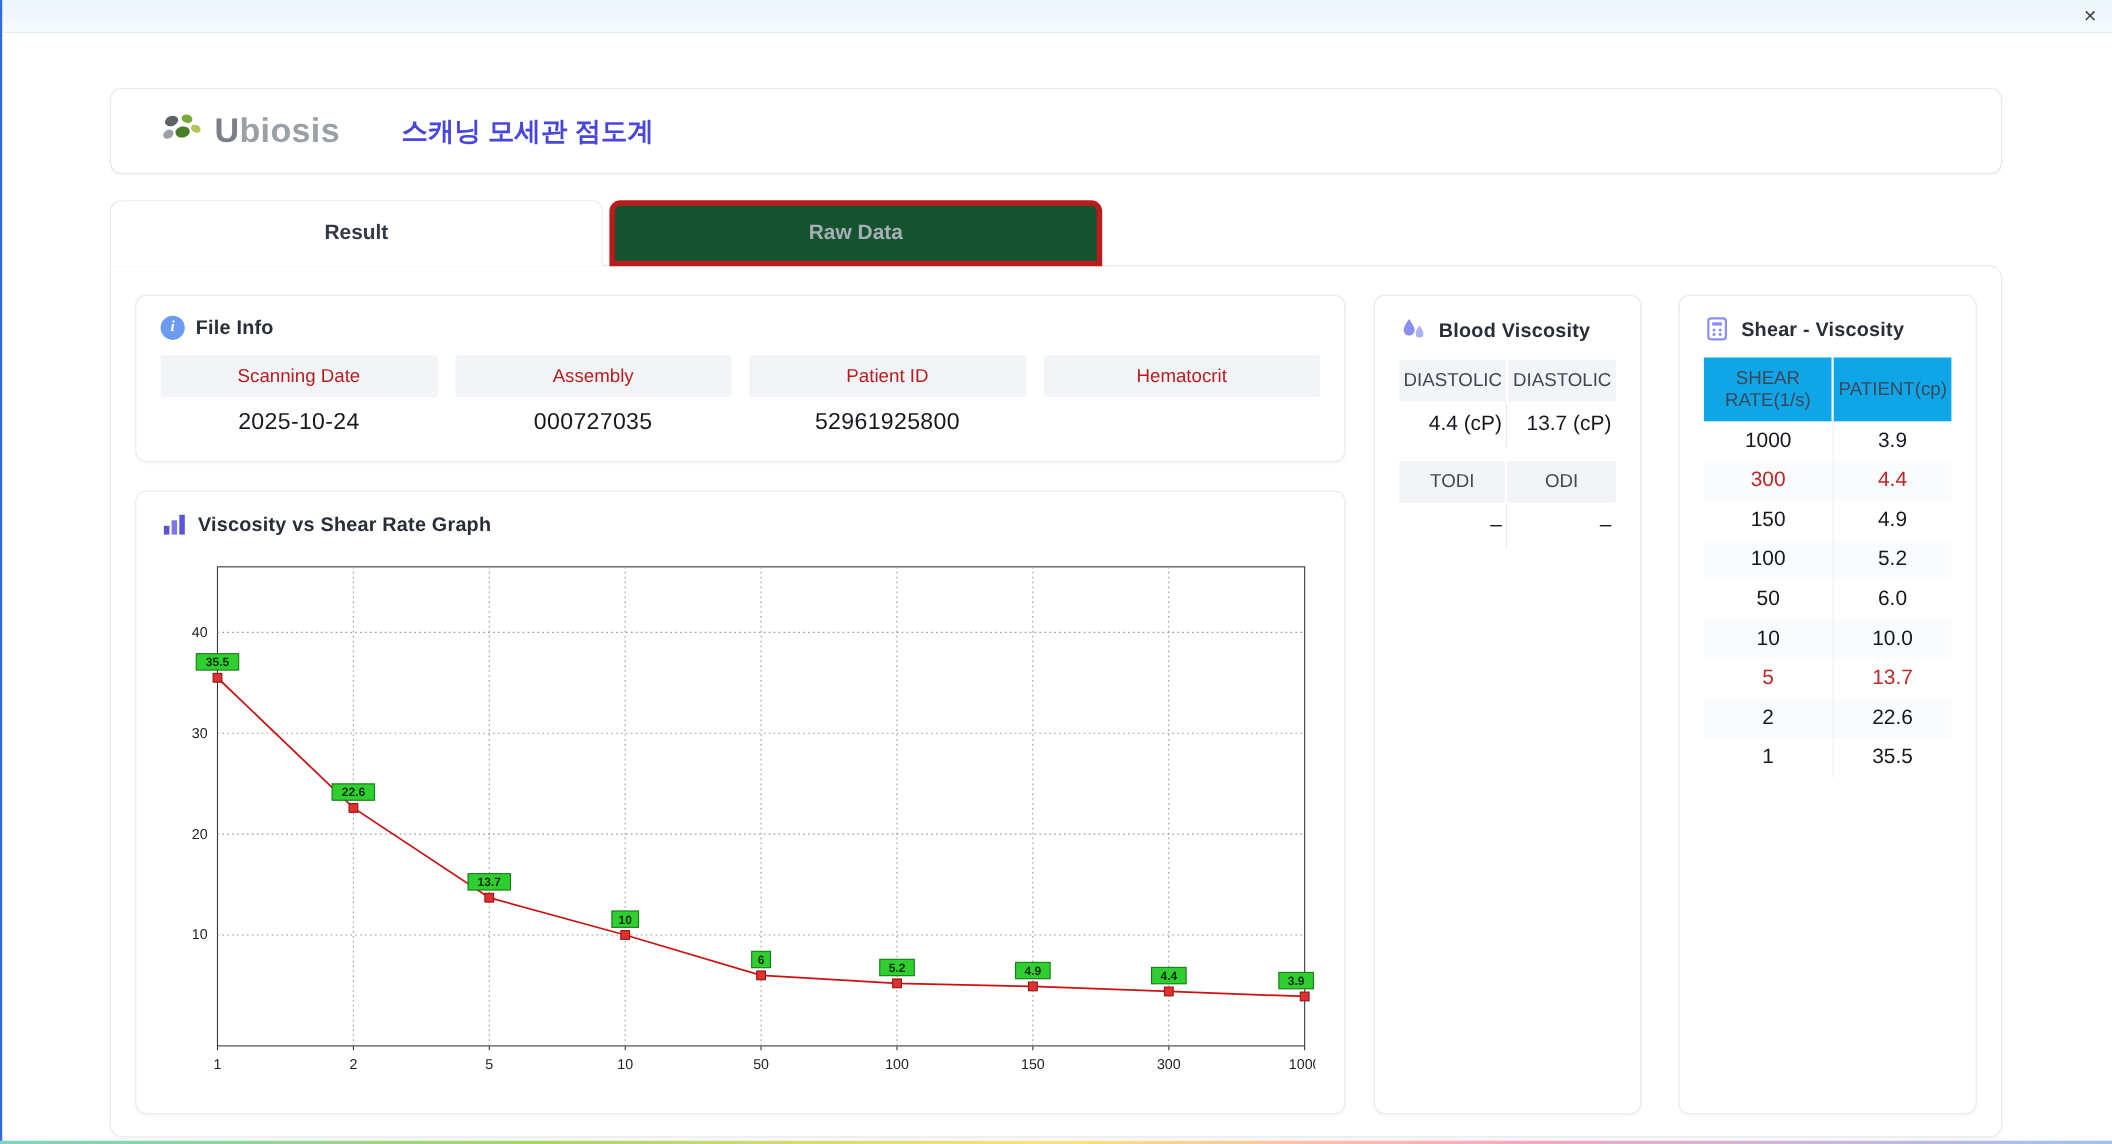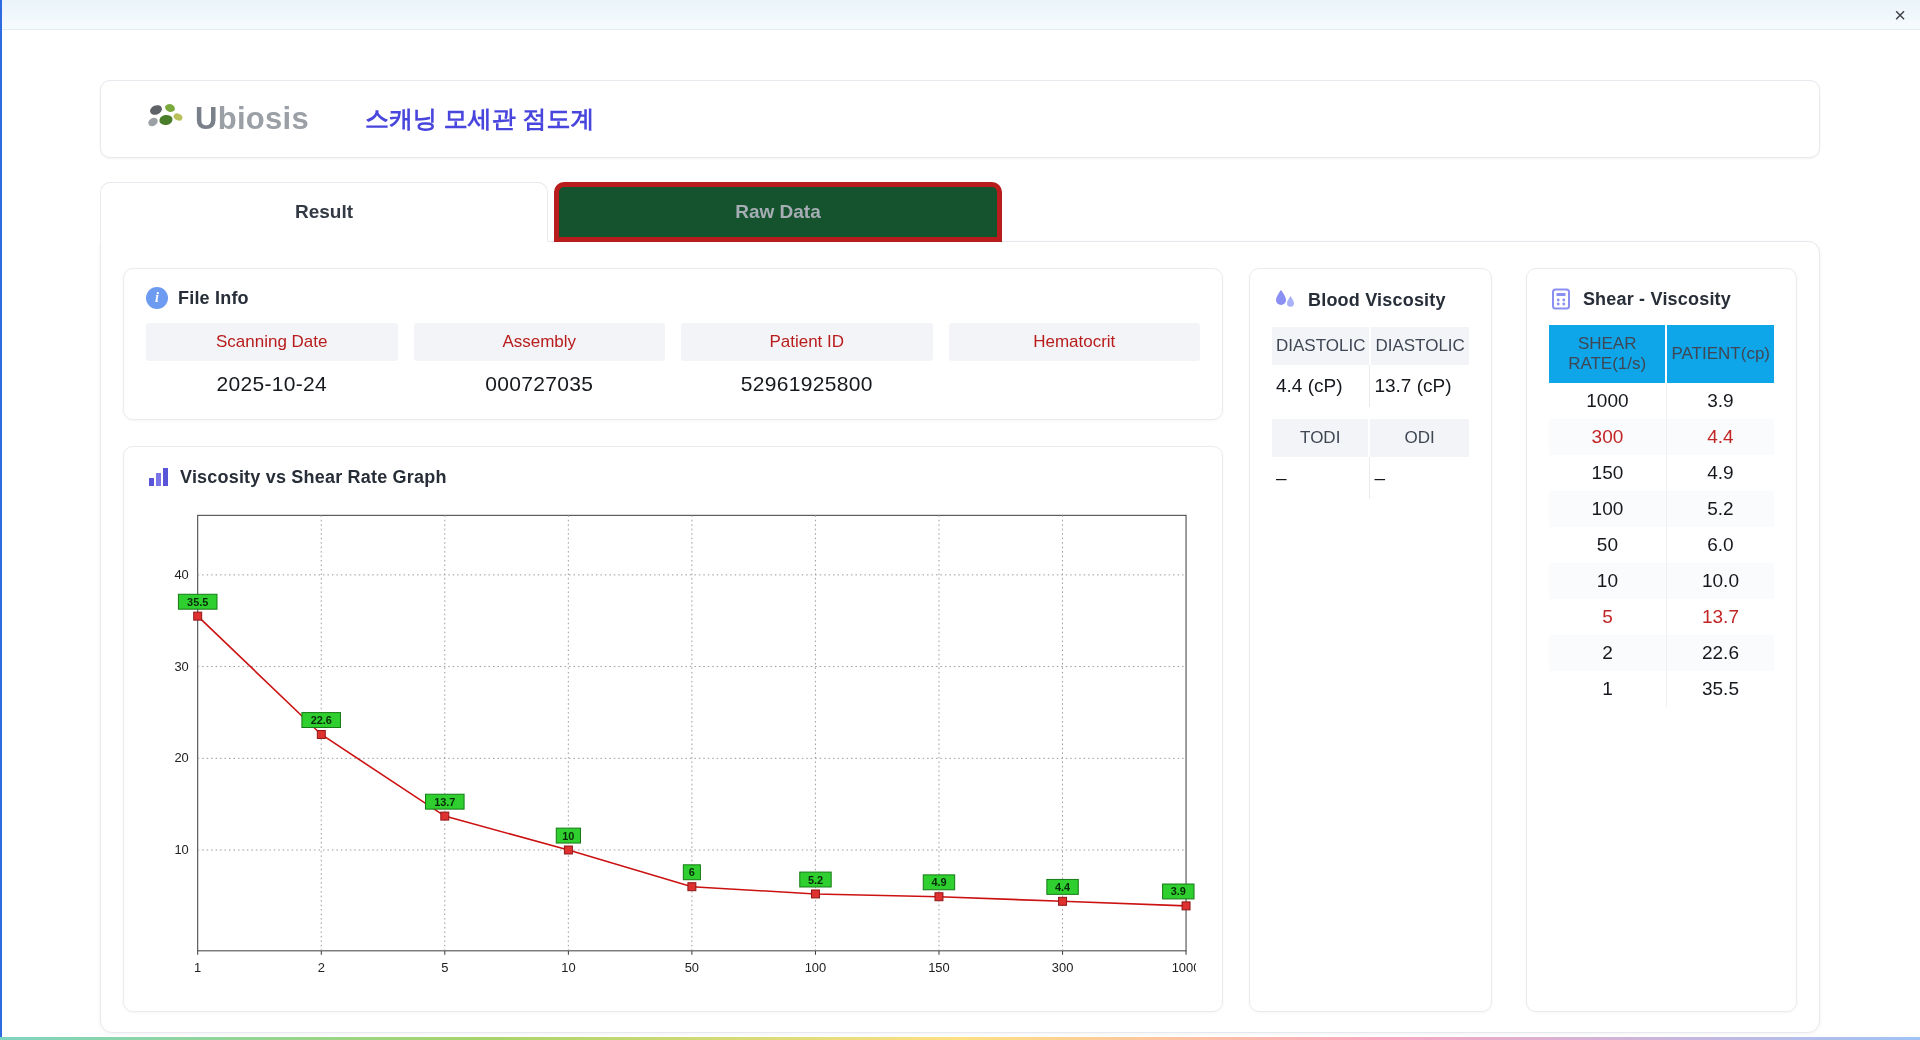--- a/index.html
+++ b/index.html
@@ -47,21 +47,21 @@
     display:flex;align-items:center;justify-content:center;flex:0 0 auto;}
 
   .fields-row{display:flex;gap:16px;}
   .field{flex:1;}
   .field-label{background:#f2f4f7;color:#b91c1c;font-size:17px;text-align:center;padding:9px 4px;border-radius:3px;}
   .field-value{text-align:center;font-size:21px;color:#15181d;padding:11px 4px 4px;min-height:40px;letter-spacing:.3px;}
 
   .bv-row{display:grid;grid-template-columns:1fr 1fr;}
   .bv-row.head > div{background:#f2f4f7;color:#3f4754;font-size:17px;text-align:center;padding:9px 4px;}
   .bv-row.head > div:first-child{border-right:2px solid #ffffff;}
-  .bv-row.vals > div{text-align:left;font-size:19px;color:#15181d;padding:10px 4px;}
+  .bv-row.vals > div{text-align:right;font-size:19px;color:#15181d;padding:10px 4px;}
   .bv-row.vals > div:first-child{border-right:1px solid #e9ebef;}
   .bv-row.mt{margin-top:12px;}
 
   table.shear{width:100%;border-collapse:collapse;}
   table.shear th{background:#0ea5e9;color:#3f4754;font-size:17px;font-weight:400;padding:9px 4px;}
   table.shear th:first-child{border-right:2px solid #ffffff;}
   table.shear td{text-align:center;font-size:19px;color:#15181d;padding:7px 4px;}
   table.shear td:first-child{border-right:1px solid #eef0f3;}
   table.shear tbody tr:nth-child(even) td{background:#fafbfc;}
   table.shear tbody tr.hl td{color:#c22525;}

